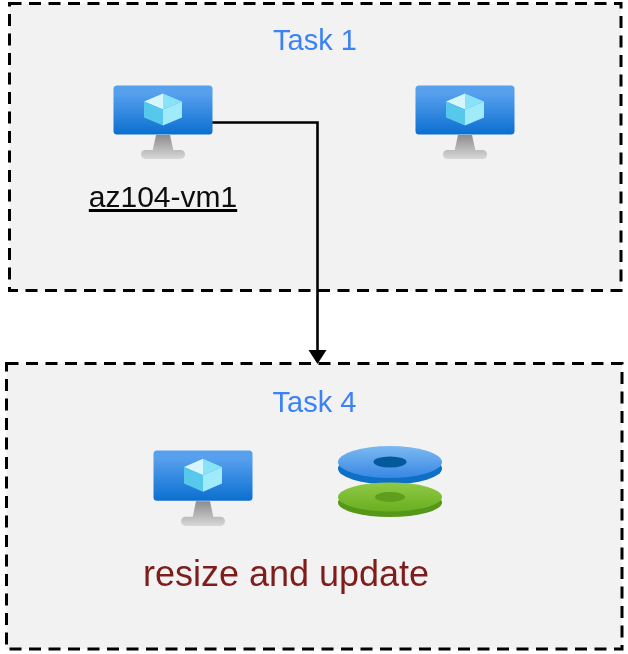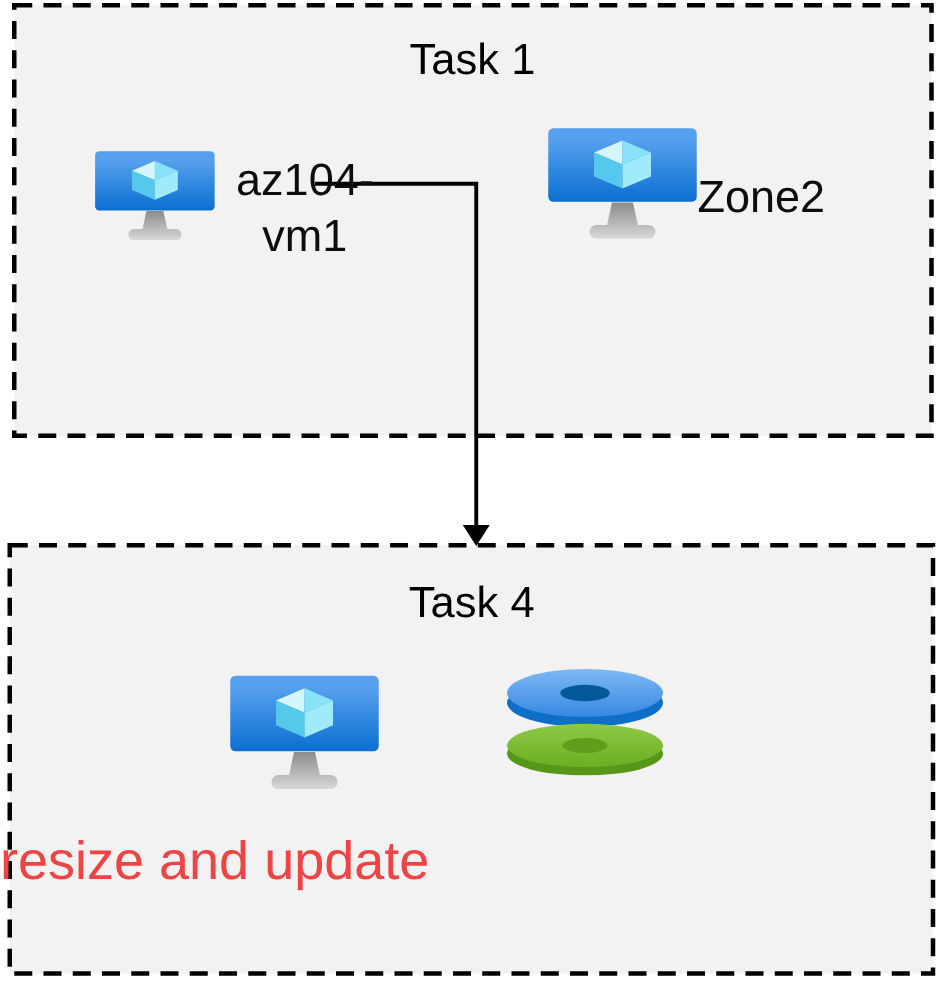--- a/index.html
+++ b/index.html
@@ -2,34 +2,34 @@
 <html><head>
 <meta charset="utf-8">
 <style>
   html,body{margin:0;padding:0;background:#ffffff;}
   body{
     width:628px;height:654px;position:relative;overflow:hidden;
     font-family:"Liberation Sans", sans-serif;
   }
   svg.bg{position:absolute;left:0;top:0;z-index:0;}
   .box-title{
-    position:absolute;text-align:center;color:#000000;
+    position:absolute;text-align:center;color:#3b82f6;
     font-size:29px;line-height:36px;z-index:1;
   }
   .vm-group{
-    position:absolute;width:200px;display:flex;flex-direction:row;
-    align-items:center;z-index:1;
+    position:absolute;width:200px;display:flex;flex-direction:column;
+    align-items:center;z-index:1;text-decoration:underline;
   }
   .vm-label{
     margin-top:17px;text-align:center;color:#0d0d0d;
     font-size:30px;line-height:37px;
   }
   .caption{
-    position:absolute;left:0;top:552px;width:572px;
-    color:#ef4444;font-size:36px;line-height:44px;z-index:1;
+    position:absolute;left:0;top:552px;width:572px;text-align:center;
+    color:#7f1d1d;font-size:36px;line-height:44px;z-index:1;
   }
   .icon-abs{position:absolute;z-index:1;}
 </style>
 </head>
 <body>
 
 <svg width="0" height="0" style="position:absolute" aria-hidden="true">
   <defs>
     <linearGradient id="gScreen" x1="0" y1="49.5" x2="0" y2="0.5" gradientUnits="userSpaceOnUse">
       <stop offset="0" stop-color="#0b6fd0"></stop>
@@ -77,21 +77,20 @@
   <div class="vm-label">
     <div>az104-vm1</div>
   </div>
 </div>
 
 <div class="vm-group" style="left:365px;top:85px;">
   <svg width="100" height="76" viewBox="0 0 100 76">
     <use href="#vm-icon" xlink:href="#vm-icon"></use>
   </svg>
   <div class="vm-label">
-    <div>Zone2</div>
   </div>
 </div>
 
 <div class="box-title" style="left:5px;top:384px;width:619px;">Task 4</div>
 
 <svg class="icon-abs" style="left:153px;top:450px;" width="100" height="78" viewBox="0 0 100 76" preserveAspectRatio="none">
   <use href="#vm-icon" xlink:href="#vm-icon"></use>
 </svg>
 
 <svg class="icon-abs" style="left:335px;top:443px;" width="110" height="74" viewBox="0 0 110 74">

